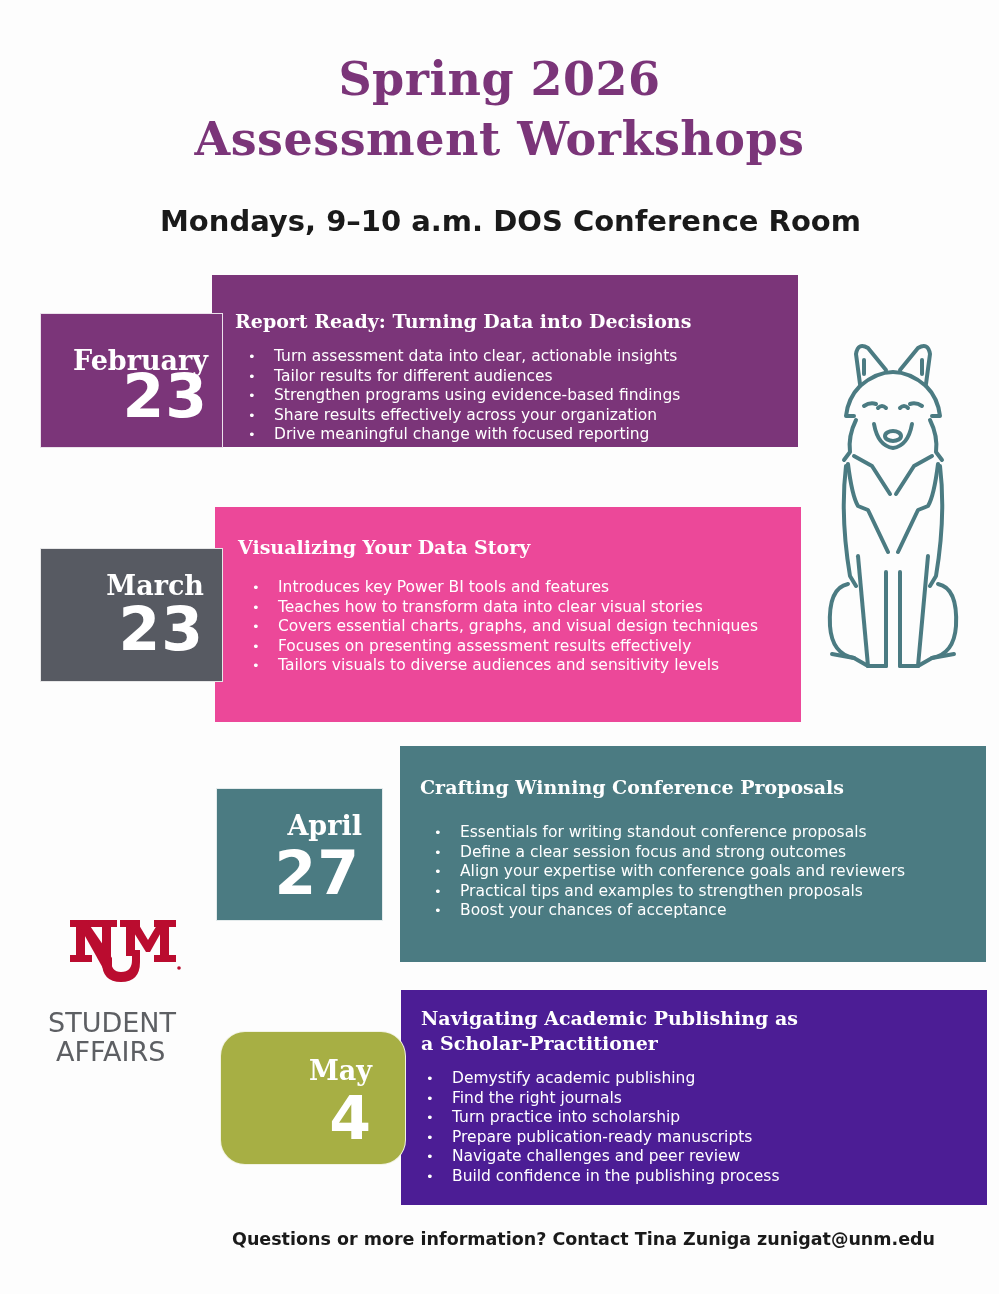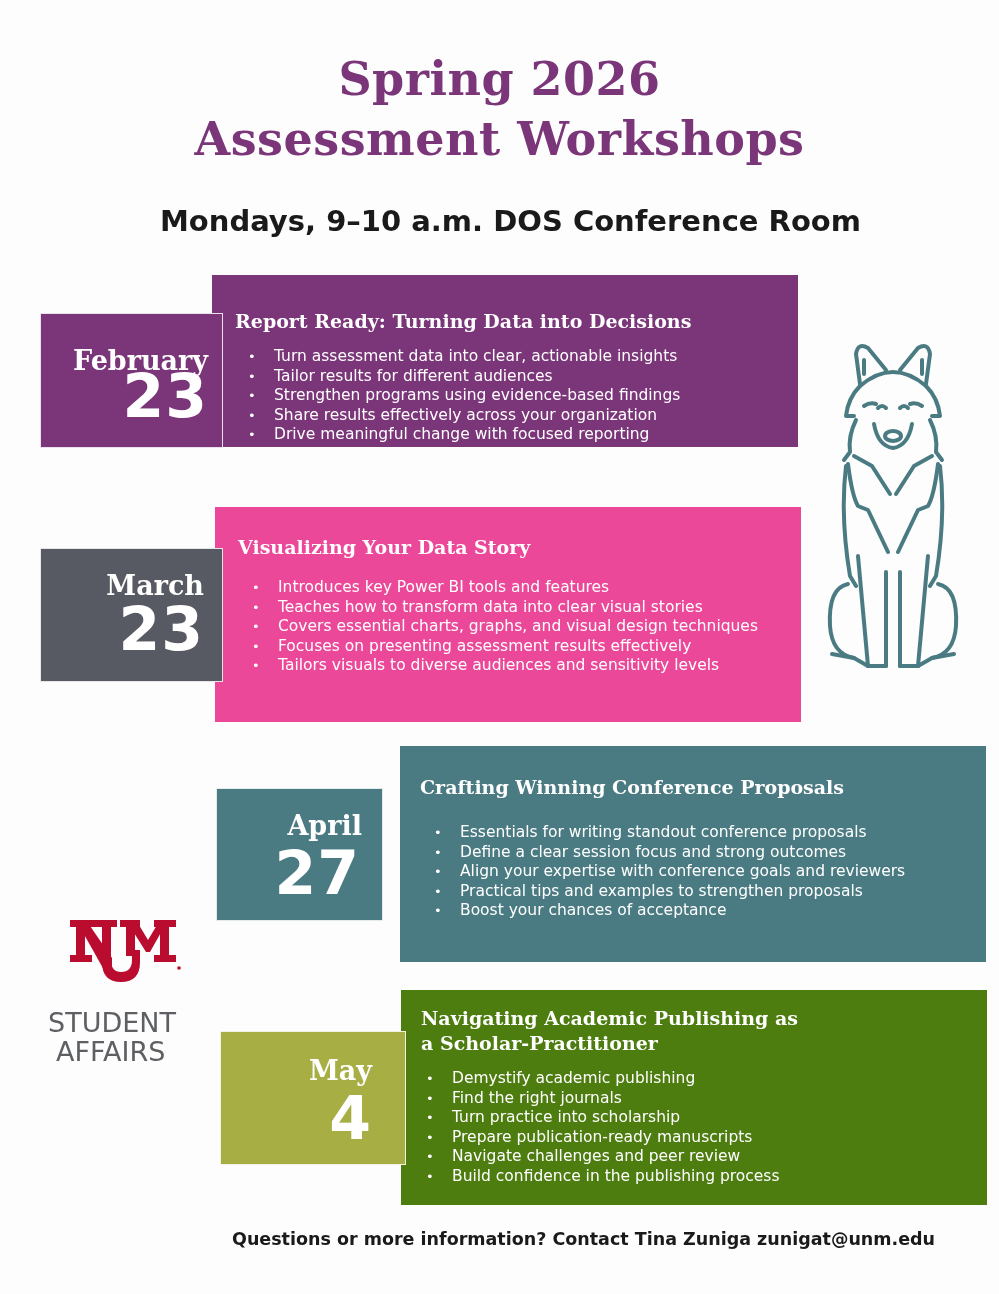--- a/index.html
+++ b/index.html
@@ -110,33 +110,33 @@
     <li>Align your expertise with conference goals and reviewers</li>
     <li>Practical tips and examples to strengthen proposals</li>
     <li>Boost your chances of acceptance</li>
   </ul>
 </div>
 <div class="datebox" style="left:216px; top:788px; width:167px; height:133px; background:#4B7B82;">
   <div class="month" style="top:22px; right:20px;">April</div>
   <div class="day" style="top:54px; right:22px;">27</div>
 </div>
 
-<div class="card" style="left:401px; top:990px; width:586px; height:215px; background:#4d7c0f;">
+<div class="card" style="left:401px; top:990px; width:586px; height:215px; background:#4c1d95;">
   <div class="heading" style="left:20px; top:16px;">Navigating Academic Publishing as
  a Scholar-Practitioner</div>
   <ul style="left:22px; top:79px;">
     <li>Demystify academic publishing</li>
     <li>Find the right journals</li>
     <li>Turn practice into scholarship</li>
     <li>Prepare publication-ready manuscripts</li>
     <li>Navigate challenges and peer review</li>
     <li>Build confidence in the publishing process</li>
   </ul>
 </div>
-<div class="datebox" style="left:220px; top:1031px; width:186px; height:134px; background:#A7AF44;">
+<div class="datebox" style="left:220px; top:1031px; width:186px; height:134px; background:#A7AF44;border-radius:25px;">
   <div class="month" style="top:24px; right:33px;">May</div>
   <div class="day" style="top:56px; right:33px;">4</div>
 </div>
 
 <div class="logo">
   <svg width="120" height="72" viewBox="0 0 120 72" style="position:absolute; left:24px; top:2px;">
     <g fill="#BA0C2F">
 
       <rect x="6" y="6" width="30" height="7"></rect>
       <rect x="12" y="6" width="9" height="42"></rect>

